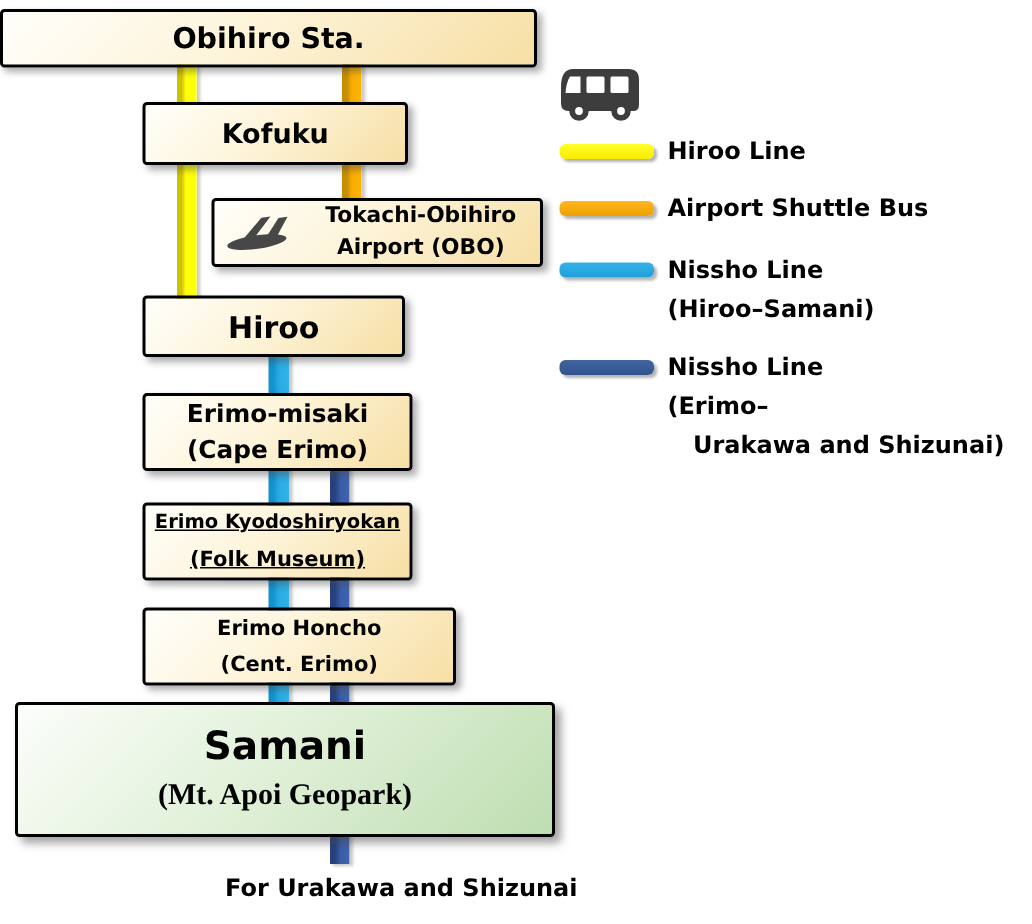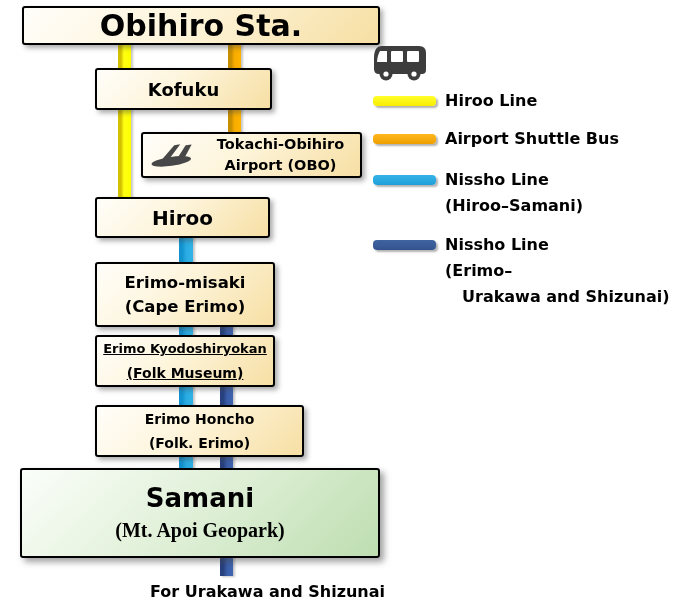--- a/index.html
+++ b/index.html
@@ -48,21 +48,21 @@
 </head>
 <body>
 
 <div id="canvas">
 
   <div class="route-line line-yellow" style="left:118px;top:28px;width:13px;height:190px;"></div>
   <div class="route-line line-orange" style="left:228px;top:28px;width:13px;height:112px;"></div>
   <div class="route-line line-lightblue" style="left:179px;top:215px;width:14px;height:265px;"></div>
   <div class="route-line line-darkblue" style="left:220px;top:295px;width:13px;height:281px;"></div>
 
-  <div class="station-box" style="left:22px;top:6px;width:358px;height:39px;font-size:30px;">
+  <div class="station-box" style="left:0;top:6px;width:358px;height:39px;font-size:19px;">
     <span>Obihiro Sta.</span>
   </div>
 
   <div class="station-box" style="left:95px;top:68px;width:177px;height:42px;font-size:18px;">
     <span>Kofuku</span>
   </div>
 
   <div class="station-box" style="left:141px;top:132px;width:221px;height:46px;font-size:14.5px;line-height:21px;flex-direction:row;justify-content:flex-start;padding-left:4px;">
     <span class="icon-wrap" style="position:static;margin-right:2px;">
       <svg width="52" height="40" viewBox="0 0 60 44">
@@ -76,36 +76,36 @@
     <span style="flex:1;text-align:center;">
       <span class="sub">Tokachi-Obihiro</span>
       <span class="sub">Airport (OBO)</span>
     </span>
   </div>
 
   <div class="station-box" style="left:95px;top:197px;width:175px;height:41px;font-size:20px;">
     <span>Hiroo</span>
   </div>
 
-  <div class="station-box" style="left:95px;top:262px;width:180px;height:65px;font-size:16.5px;line-height:24px;">
+  <div class="station-box" style="left:95px;top:262px;width:180px;height:52px;font-size:16.5px;line-height:24px;">
     <span class="sub">Erimo-misaki</span>
     <span class="sub">(Cape Erimo)</span>
   </div>
 
   <div class="station-box" style="left:95px;top:335px;width:180px;height:52px;font-size:13px;line-height:24px;text-decoration:underline;">
     <span class="sub">Erimo Kyodoshiryokan</span>
     <span class="sub" style="font-size:14px;">(Folk Museum)</span>
   </div>
 
   <div class="station-box" style="left:95px;top:405px;width:209px;height:52px;font-size:14px;line-height:24px;">
     <span class="sub">Erimo Honcho</span>
-    <span class="sub">(Folk. Erimo)</span>
+    <span class="sub">(Cent. Erimo)</span>
   </div>
 
-  <div class="station-box green" style="left:20px;top:468px;width:360px;height:90px;font-size:26px;line-height:34px;">
+  <div class="station-box green" style="left:10px;top:468px;width:360px;height:90px;font-size:26px;line-height:34px;">
     <span class="sub">Samani</span>
     <span class="sub" style="font-size:20px;line-height:30px;font-family:Liberation Serif, serif;">(Mt. Apoi Geopark)</span>
   </div>
 
   <div class="footnote" style="left:40px;top:582px;width:345px;text-align:right;">For Urakawa and Shizunai</div>
 
   <span class="icon-wrap" style="left:372px;top:44px;">
     <svg width="60" height="40" viewBox="0 0 60 40">
       <path fill="#3d3d3d" d="M10,2 H47 Q54,2 54,9 V26 Q54,30 50,30 H7 Q2,30 2,25 V14 Q2,2 10,2 Z"></path>
       <path fill="#ffffff" d="M8,7 H15 V18 H5 Q5.5,11 8,7 Z"></path>

